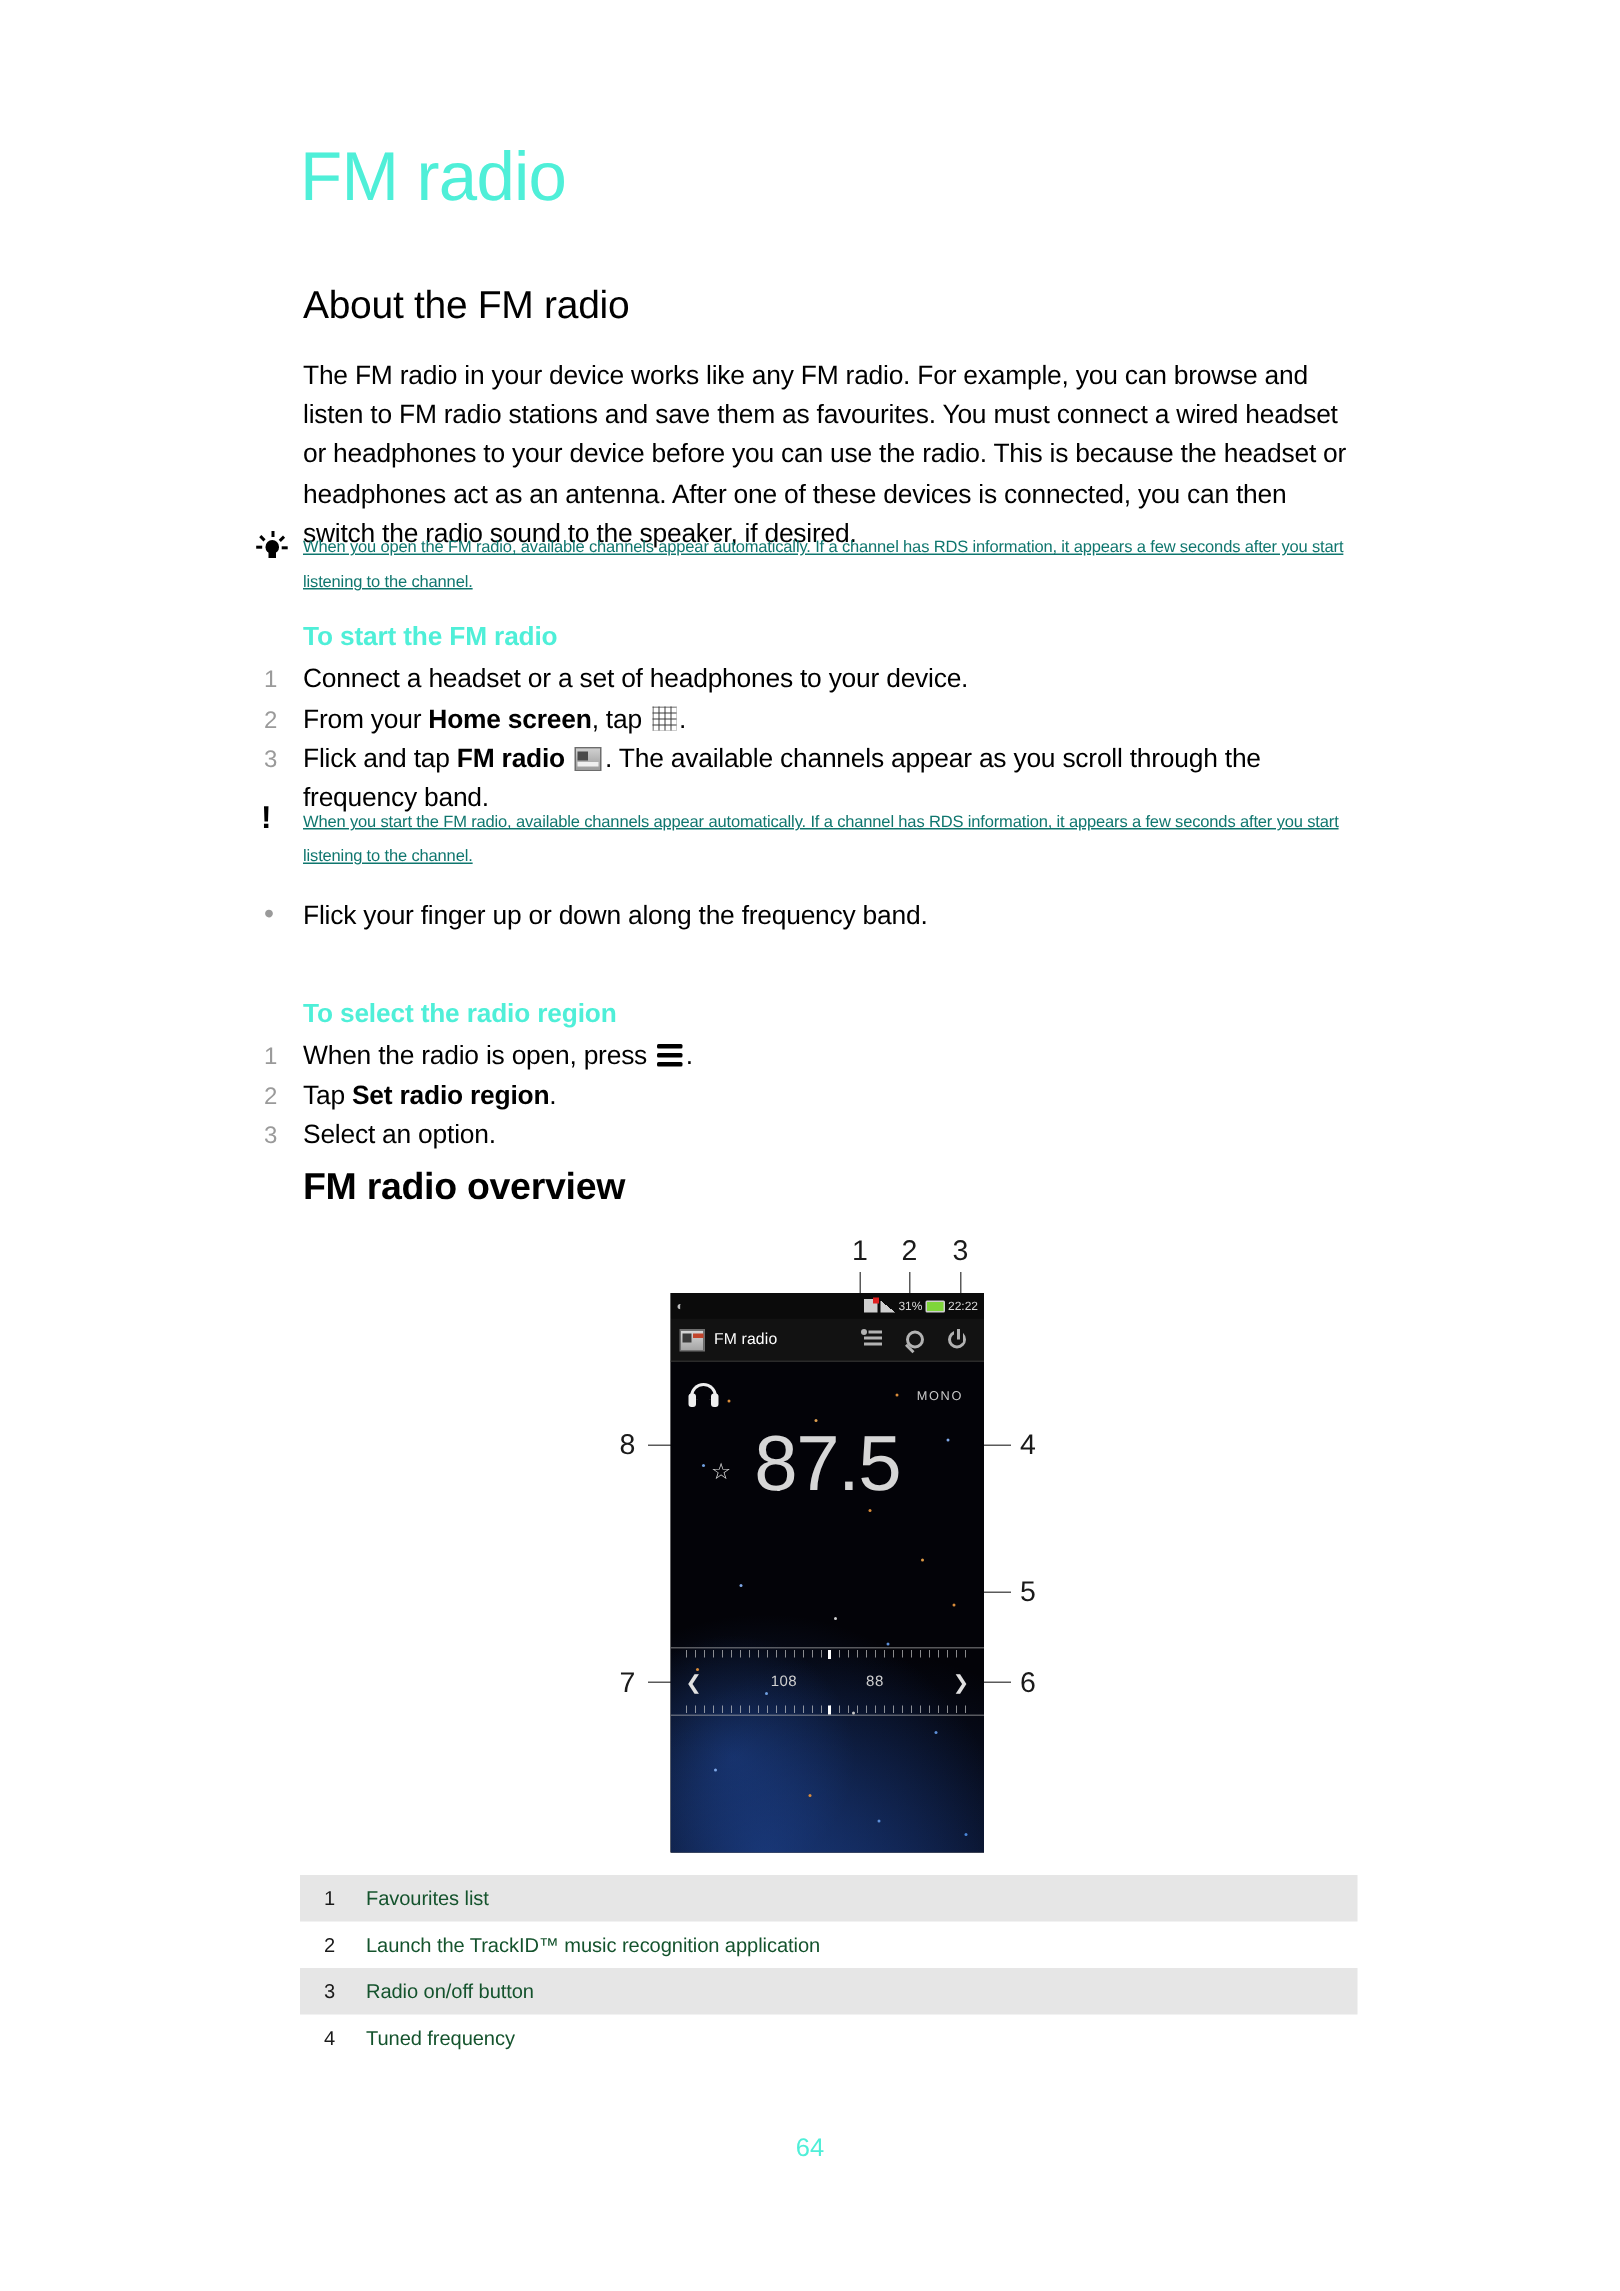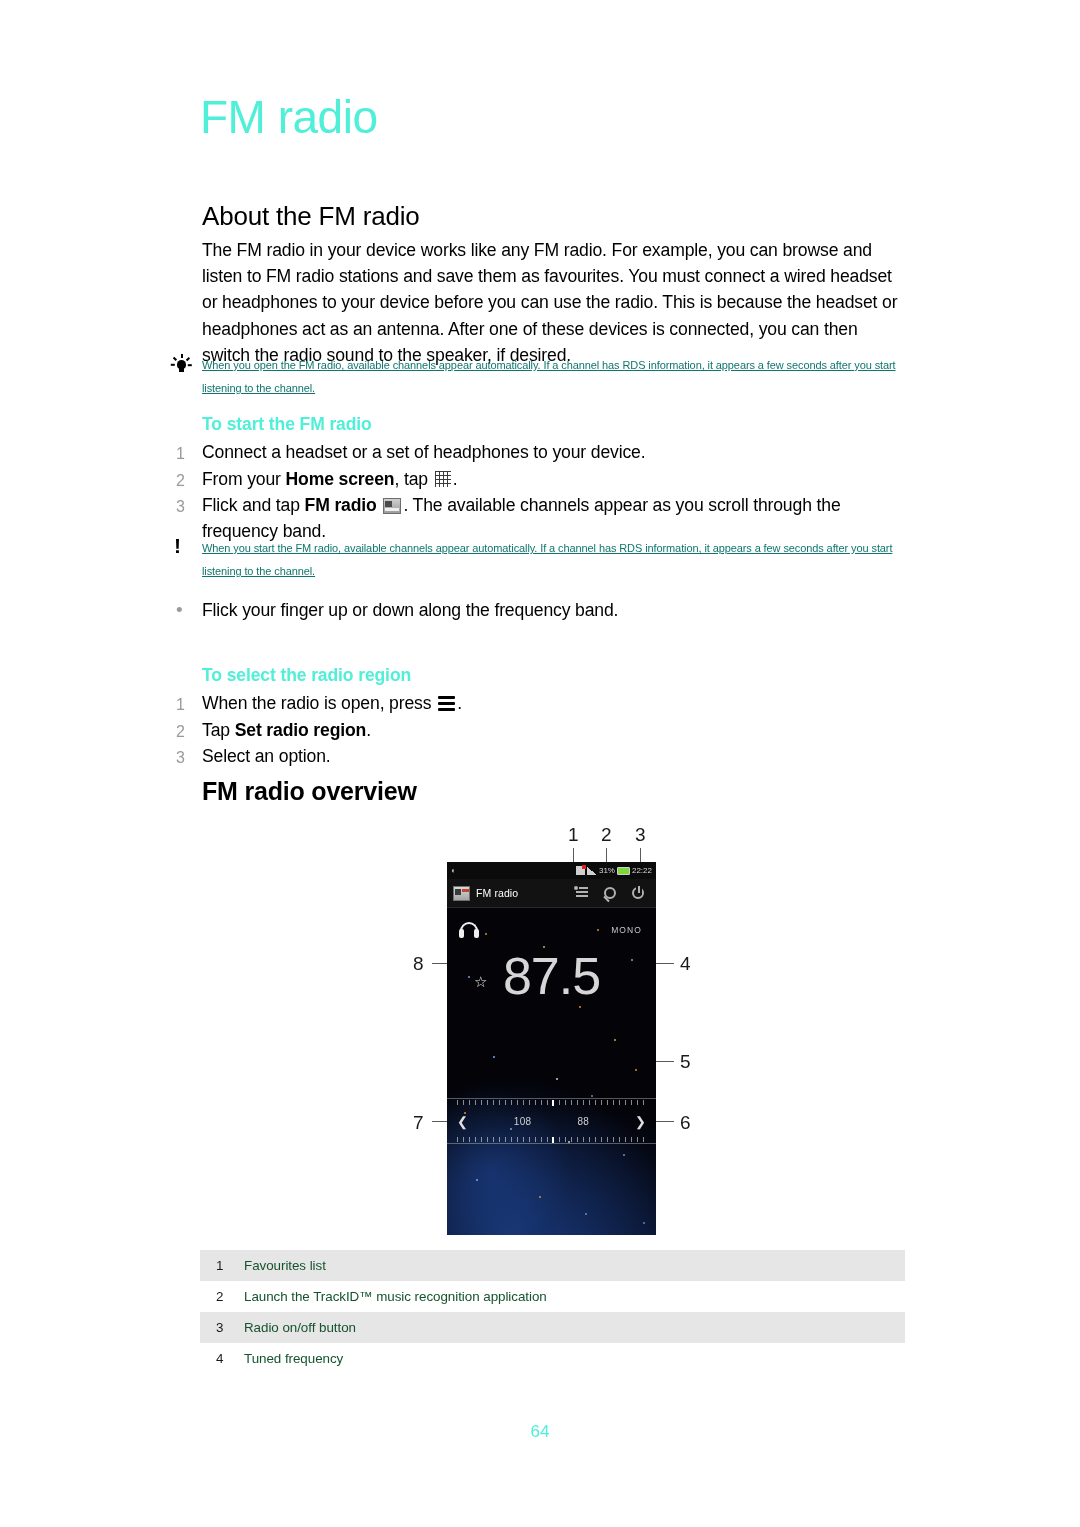--- a/index.html
+++ b/index.html
@@ -37,21 +37,21 @@
   }
 
   .h2 {
     position: absolute;
     left: 202px;
     font-size: 26px;
     font-weight: 400;
     color: #000;
     letter-spacing: -0.2px;
   }
-  #about-heading { top: 201px; }
+  #about-heading { top: 188px; }
   #overview-heading { top: 777px; font-weight: 700; font-size: 25px; }
 
   .h3 {
     font-size: 17.5px;
     font-weight: 700;
     color: #4FEFD8;
     letter-spacing: -0.1px;
   }
 
   

